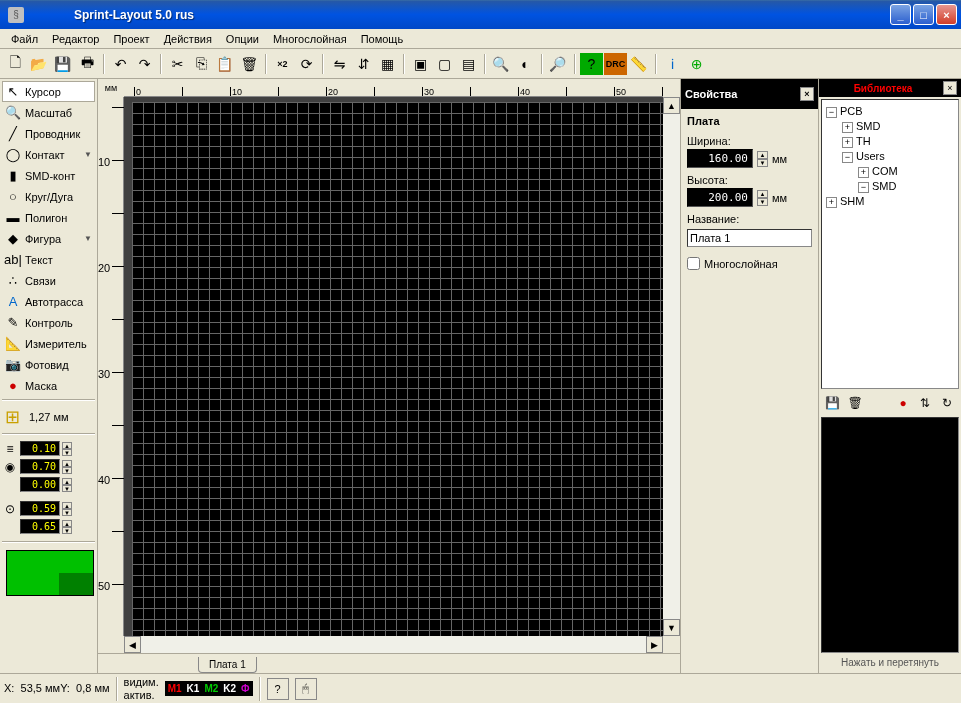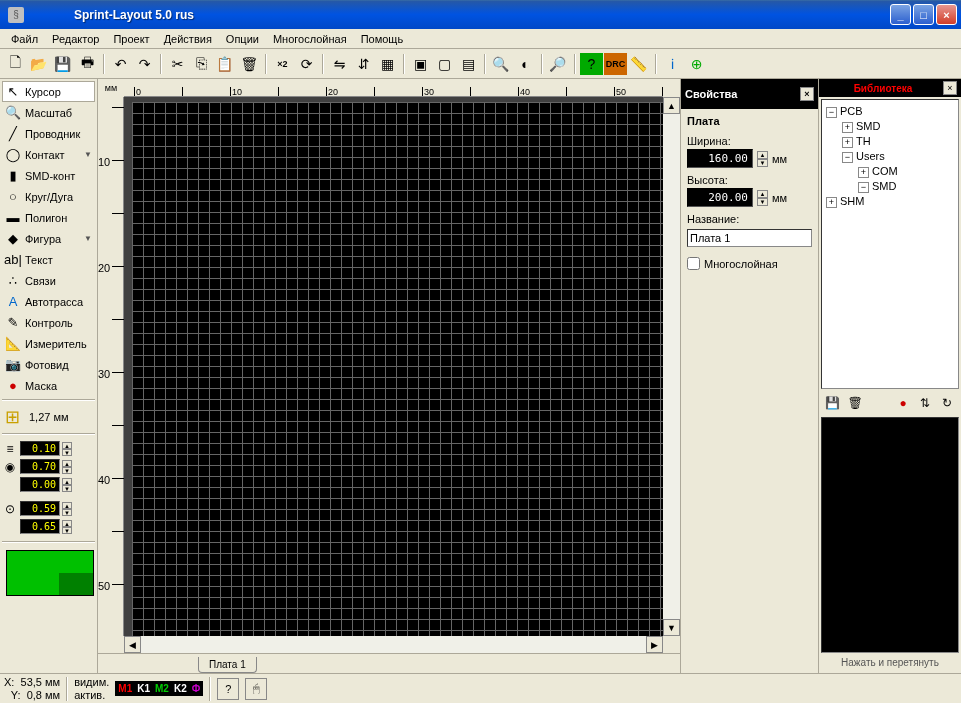--- a/index.html
+++ b/index.html
@@ -99,21 +99,21 @@
 .tree-node { white-space: nowrap; line-height: 15px; cursor: default; }
 .tree-node .tw { display:inline-block; width:11px; height:11px; border:1px solid #888; text-align:center; line-height:9px; font-size:9px; margin-right:3px; background:#fff; }
 .tree-children { padding-left: 16px; }
 .lib-toolbar { height: 24px; display: flex; align-items: center; padding: 0 4px; gap: 2px; }
 .lib-toolbar .tb-btn { width: 20px; height: 20px; font-size: 12px; }
 .lib-preview { flex: 1; background: #000; margin: 2px; border: 1px inset #888; }
 .lib-hint { height: 18px; text-align: center; font-size: 10px; color: #555; padding-top: 2px; }
 
 
 .statusbar { height: 30px; background: #ece9d8; border-top: 1px solid #aca899; display: flex; align-items: center; padding: 2px 4px; gap: 6px; }
-.coord-box { display: flex; flex-direction: column; line-height: 13px; font-size: 10px; text-align: right; }
+.coord-box { display: flex; flex-direction: row; line-height: 13px; font-size: 10px; }
 .layer-ind { background: #000; padding: 2px 3px; display: flex; gap: 5px; }
 .layer-ind span { font-weight: bold; font-size: 10px; }
 .status-labels { display:flex; flex-direction:column; font-size:10px; line-height:13px; }
 .status-sep { width: 2px; height: 24px; border-left: 1px solid #aca899; border-right: 1px solid #fff; }
 .status-btn { width: 22px; height: 22px; border: 1px solid #888; display:flex;align-items:center;justify-content:center; }
 </style>
 </head>
 <body>
 
 <div class="titlebar">

